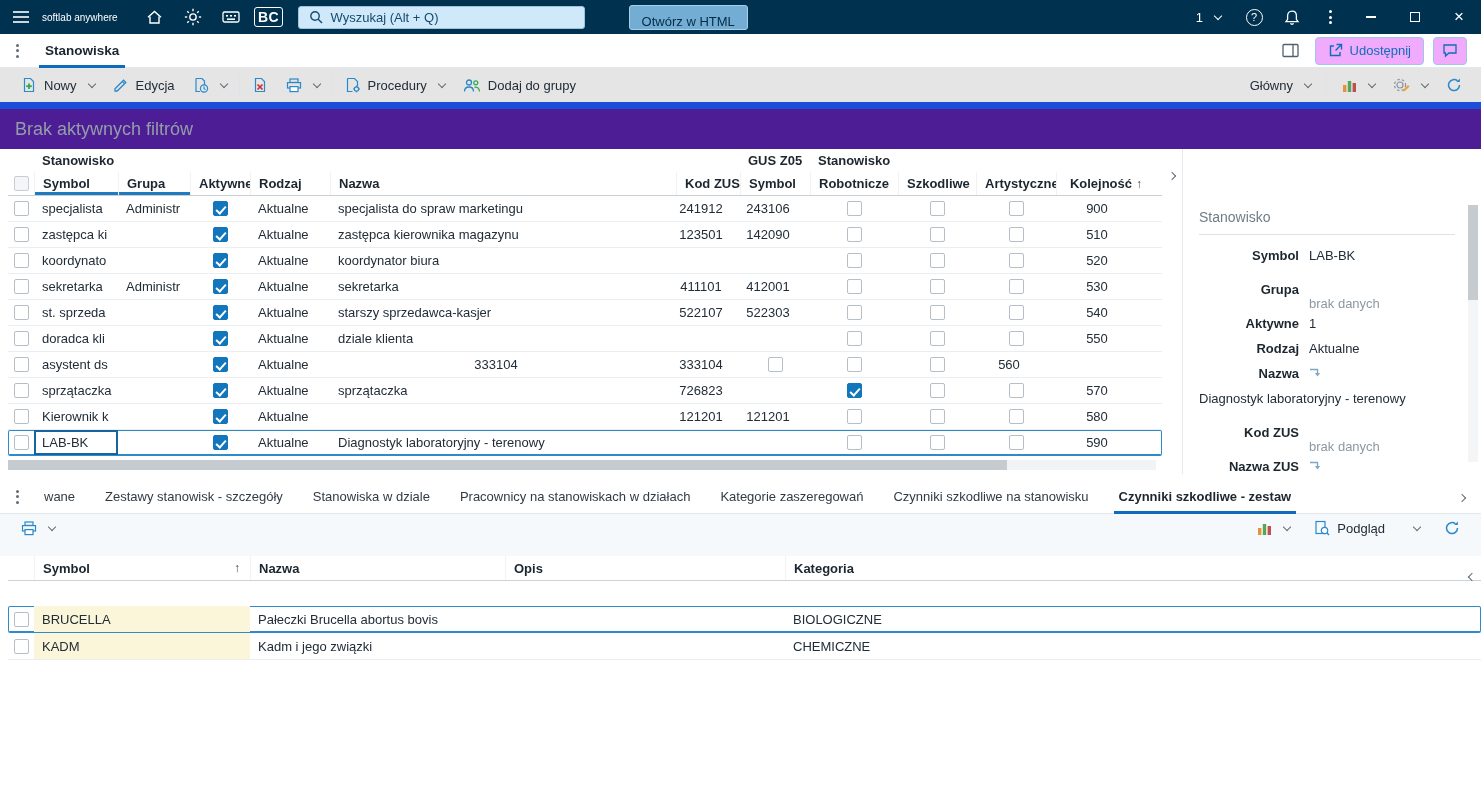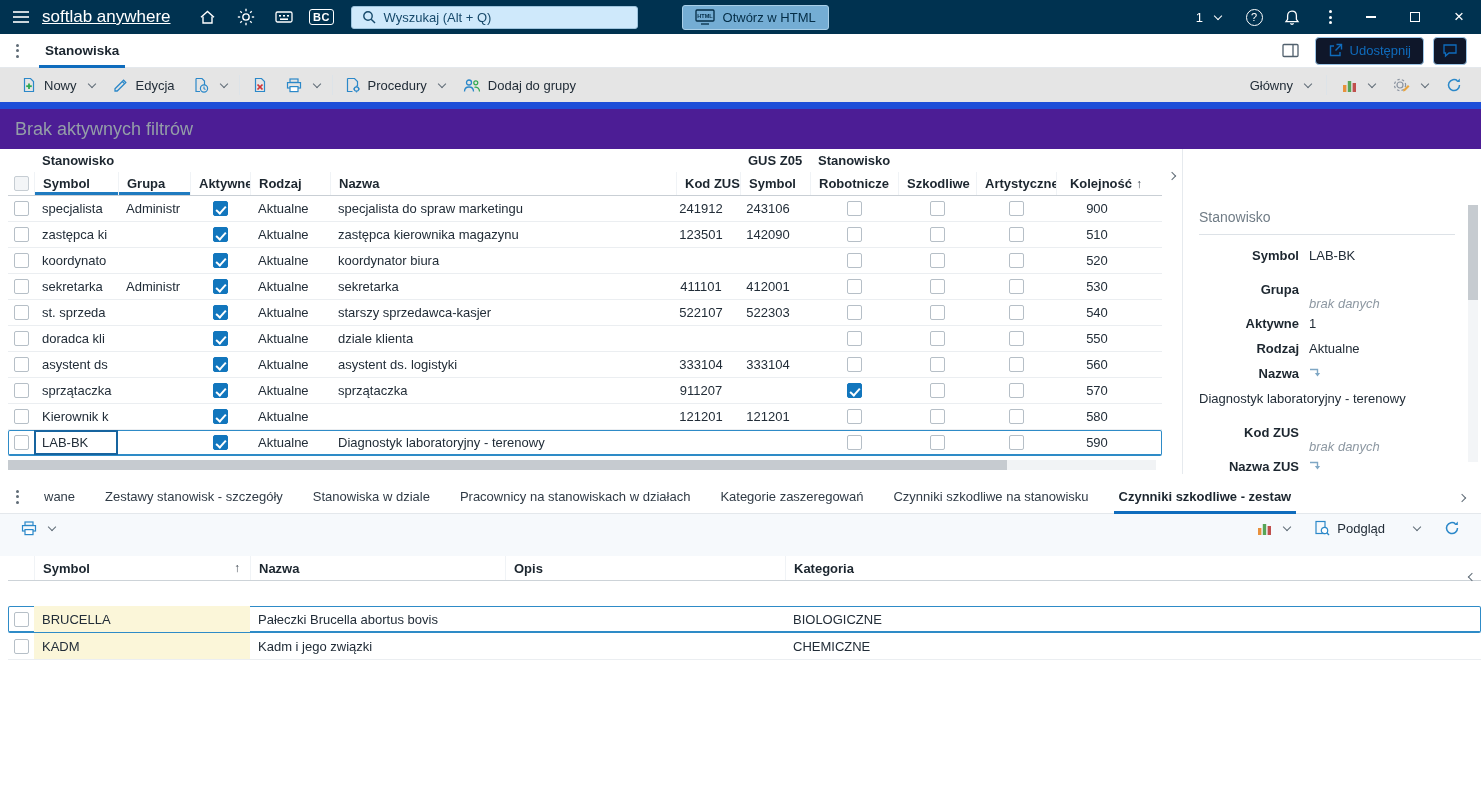--- a/index.html
+++ b/index.html
@@ -2,27 +2,27 @@
 <html><head>
 <meta charset="utf-8">
 <style>
   * { margin:0; padding:0; box-sizing:border-box; }
   html,body { width:1481px; height:793px; overflow:hidden; background:#fff;
     font-family:"Liberation Sans", sans-serif; font-size:13px; color:#222d38; }
 
   
   .topbar { height:34px; background:#003250; display:flex; align-items:center; color:#fff; }
   .hamburger { width:42px; height:100%; display:flex; align-items:center; justify-content:center; cursor:pointer; }
-  .app-title { font-size:17px; margin-right:18px; white-space:nowrap;text-decoration:underline; }
+  .app-title { font-size:10px; margin-right:18px; white-space:nowrap; }
   .top-icon { width:38px; height:100%; display:flex; align-items:center; justify-content:center; cursor:pointer; }
-  .bc-badge { border:1.3px solid #fff; border-radius:3px; font-size:11px; font-weight:bold; padding:1px 3px; letter-spacing:.5px; }
+  .bc-badge { border:1.3px solid #fff; border-radius:3px; font-size:14px; font-weight:bold; padding:1px 3px; letter-spacing:.5px; }
   .top-search { width:287px; height:23px; margin-left:10px; background:#cfe9fb; border:1px solid #9ec4dd; border-radius:3px;
     display:flex; align-items:center; gap:8px; padding:0 10px; color:#174a6b; cursor:text; }
   .open-html { margin-left:44px; height:25px; background:#74add4; border:1px solid #a9cfe8; border-radius:3px; color:#032c45;
-    display:flex; align-items:center; gap:8px; padding:0 12px; font-size:13px; font-family:inherit; cursor:pointer; }
+    display:flex; align-items:center; gap:8px; padding:0 12px; font-size:13px; font-family:inherit; cursor:pointer;flex-direction:column; }
   .top-right { margin-left:auto; display:flex; align-items:center; height:100%; }
   .env { display:flex; align-items:center; gap:7px; padding:0 14px; height:100%; cursor:pointer; }
   .qmark { width:17px; height:17px; border:1.2px solid #fff; border-radius:50%; display:flex; align-items:center; justify-content:center; font-size:11px; }
   .win-btn { width:44px; height:100%; display:flex; align-items:center; justify-content:center; font-size:17px; cursor:pointer; }
   .min-glyph { width:10px; height:1.4px; background:#fff; display:inline-block; }
   .max-glyph { width:10px; height:10px; border:1.2px solid #fff; display:inline-block; }
 
   
   .chev { display:inline-block; width:6px; height:6px; border-right:1.5px solid #5f6b76; border-bottom:1.5px solid #5f6b76; }
   .chev-down { transform:rotate(45deg); margin:-3px 0 0 5px; }
@@ -33,21 +33,21 @@
   .vdots i { width:3px; height:3px; border-radius:50%; background:#5f6b76; }
   .vdots.light i { background:#fff; }
 
   
   .tabbar { height:34px; display:flex; align-items:center; border-bottom:1px solid #e4e8ec; background:#fff; }
   .kebab { padding:0 10px 0 16px; height:100%; display:flex; align-items:center; cursor:pointer; }
   .tab { height:100%; display:flex; align-items:center; padding:0 8px; margin-left:8px; font-weight:bold; font-size:13.5px; color:#1c262f; position:relative; cursor:pointer; }
   .tab.active::after { content:''; position:absolute; left:2px; right:2px; bottom:-1px; height:3px; background:#0f6cbd; }
   .tabbar-right { margin-left:auto; display:flex; align-items:center; gap:9px; padding-right:14px; }
   .icon-plain { width:30px; height:26px; display:flex; align-items:center; justify-content:center; cursor:pointer; }
-  .btn-light { height:28px; border:1px solid #9cc5e6; background:#0f172a; color:#0f6cbd; border-radius:4px;
+  .btn-light { height:28px; border:1px solid #9cc5e6; background:#f0abfc; color:#0f6cbd; border-radius:4px;
     display:flex; align-items:center; gap:7px; padding:0 12px; font-size:13px; font-family:inherit; cursor:pointer; }
   .btn-light.sq { padding:0 8px; }
 
   
   .toolbar { height:41px; background:#e5e5e5; border-bottom:7px solid #1d4ed8; display:flex; align-items:center; padding:0 10px 0 12px; }
   .titem { display:flex; align-items:center; gap:7px; padding:0 9px; height:28px; color:#222d38; cursor:pointer; white-space:nowrap; }
   .tsep { width:1px; height:20px; background:#dde3e8; margin:0 3px; }
   .toolbar-right { margin-left:auto; display:flex; align-items:center; }
   .vsep { width:1px; height:20px; background:#dde3e8; margin:0 6px; }
 
@@ -81,21 +81,21 @@
   .hscroll .thumb { position:absolute; left:0; top:0; bottom:0; width:87%; background:#c6cbd0; }
   .strip { width:20px; flex:none; display:flex; flex-direction:column; align-items:center; padding-top:24px; cursor:pointer; }
 
   
   .factbox { flex:1; border-left:1px solid #e6eaee; position:relative; padding:0 26px 0 16px; }
   .fb-title { margin-top:60px; font-size:14px; color:#707c86; padding-bottom:9px; border-bottom:1px solid #dde2e7; }
   #fb-fields { margin-top:8px; }
   .fb-row { display:flex; align-items:center; min-height:25px; }
   .fb-label { width:110px; text-align:right; font-weight:bold; color:#1c262f; padding-right:10px; flex:none; }
   .fb-full { width:100%; }
-  .muted { font-style:italic; color:#8d98a2;margin-top:28px; }
+  .muted { color:#8d98a2;margin-top:28px; }
   .fb-scroll { position:absolute; right:3px; top:56px; bottom:12px; width:10px; background:#f3f5f7; }
   .fb-scroll .thumb { position:absolute; top:0; left:0; right:0; height:95px; background:#c6cbd0; }
 
   
   .bottom { position:relative; }
   .btabs { margin-top:6px; height:34px; display:flex; align-items:center; border-bottom:1px solid #e4e8ec; background:#fff; }
   .btabs-list { display:flex; height:100%; }
   .btab { padding:0 15px; height:100%; display:flex; align-items:center; color:#303b46; position:relative; white-space:nowrap; cursor:pointer; }
   .btab.active { font-weight:bold; color:#1c262f; }
   .btab.active::after { content:''; position:absolute; left:10px; right:10px; bottom:-1px; height:3px; background:#0f6cbd; }
@@ -525,21 +525,20 @@
         <div class="grid-cols grid-row">
     <div class="c mid">
             <span class="cb"></span>
           </div>
     <div class="c txt">asystent ds</div>
     <div class="c txt"></div>
     <div class="c mid">
             <span class="cb checked"></span>
           </div>
     <div class="c txt">Aktualne</div>
-    <div class="c txt">asystent ds. logistyki</div>
     <div class="c num">333104</div>
     <div class="c num">333104</div>
     <div class="c mid">
             <span class="cb"></span>
           </div>
     <div class="c mid">
             <span class="cb"></span>
           </div>
     <div class="c mid">
             <span class="cb"></span>
@@ -550,21 +549,21 @@
     <div class="c mid">
             <span class="cb"></span>
           </div>
     <div class="c txt">sprzątaczka</div>
     <div class="c txt"></div>
     <div class="c mid">
             <span class="cb checked"></span>
           </div>
     <div class="c txt">Aktualne</div>
     <div class="c txt">sprzątaczka</div>
-    <div class="c num">911207</div>
+    <div class="c num">726823</div>
     <div class="c num"></div>
     <div class="c mid">
             <span class="cb checked"></span>
           </div>
     <div class="c mid">
             <span class="cb"></span>
           </div>
     <div class="c mid">
             <span class="cb"></span>
           </div>

